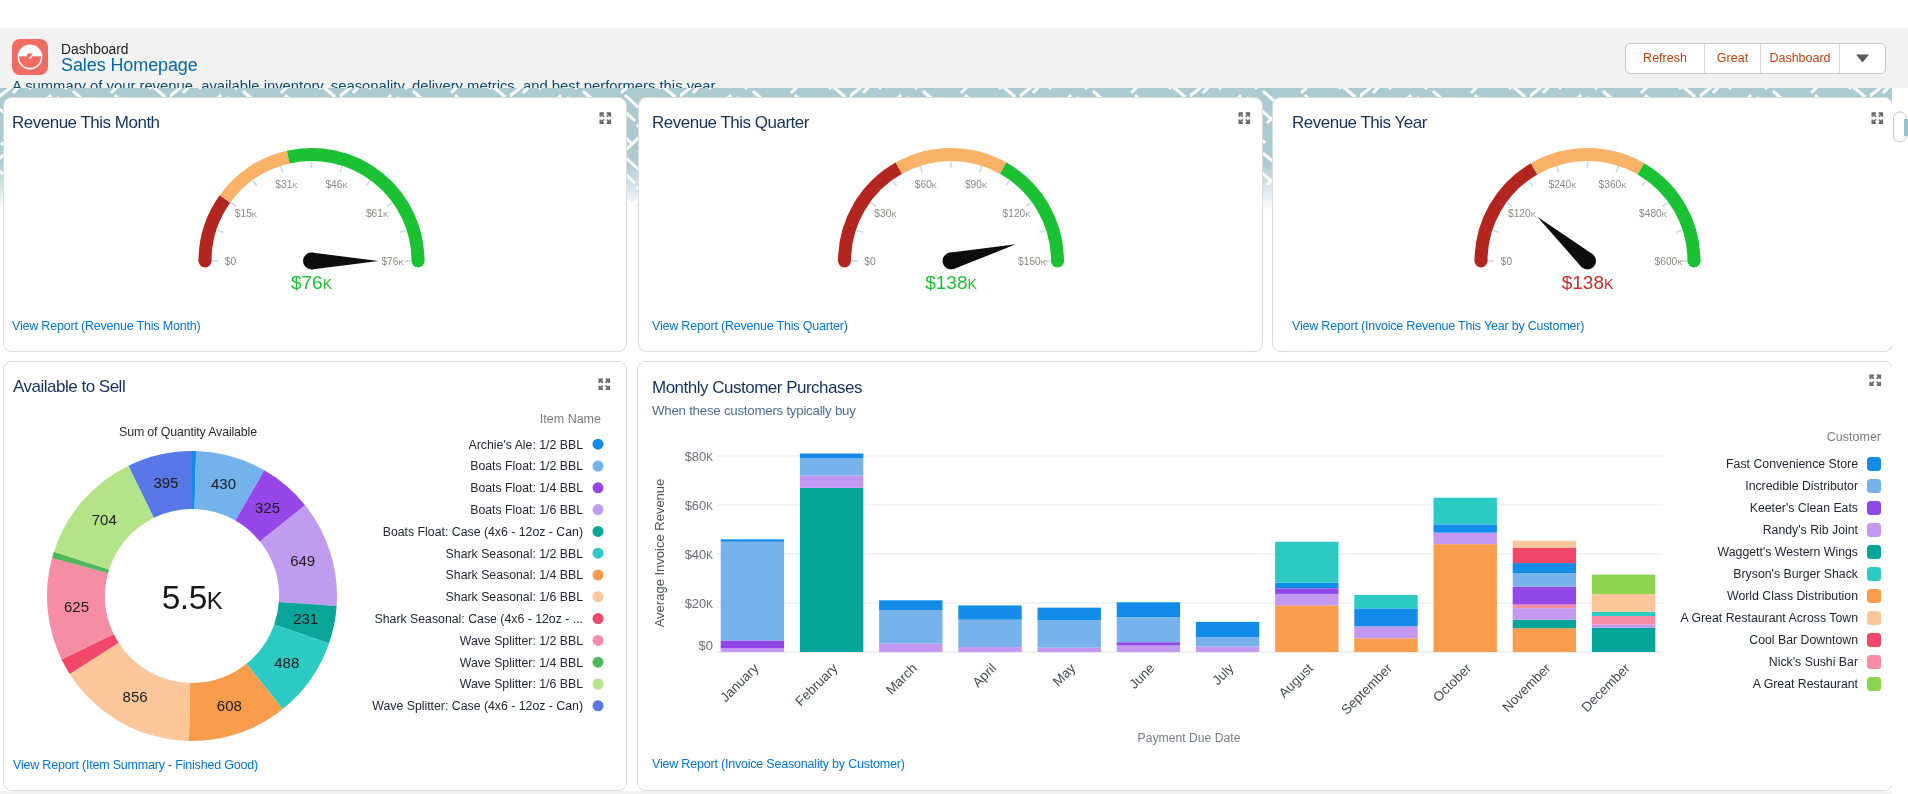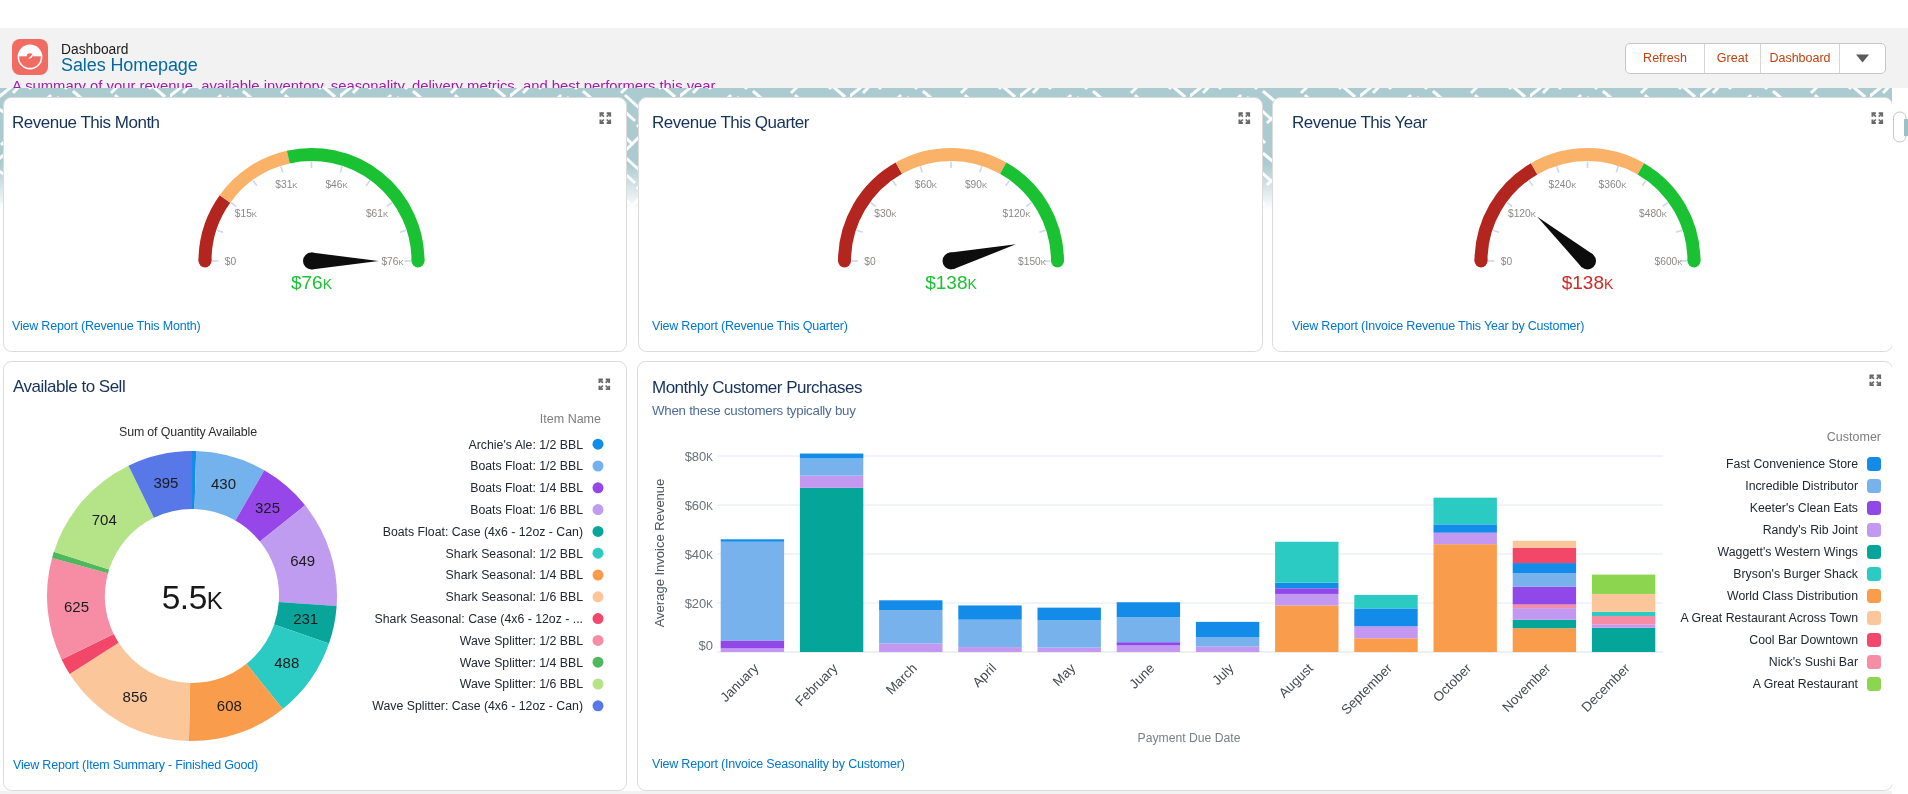--- a/index.html
+++ b/index.html
@@ -2,21 +2,21 @@
 <html><head>
 <meta charset="utf-8">
 <style>
 * { margin:0; padding:0; box-sizing:border-box; }
 html,body { width:1908px; height:794px; overflow:hidden; background:#fff;
   font-family:"Liberation Sans", sans-serif; }
 .hdr { position:absolute; left:0; top:0; width:1908px; height:88px; background:#F3F2F2;margin-top:28px; }
 .dicon { position:absolute; left:12px; top:11px; width:36px; height:36px; background:#F26B63; border-radius:8px; }
 .htxt1 { position:absolute; left:61px; top:14.2px; font-size:13.8px; color:#1b1b1b; }
 .htxt2 { position:absolute; left:61px; top:26.5px; font-size:18px; letter-spacing:-0.1px; font-weight:normal; color:#0369a1; }
-.htxt3 { position:absolute; left:12px; top:50px; font-size:14.8px; color:#a21caf; }
+.htxt3 { position:absolute; left:12px; top:50px; font-size:14.8px; color:#0c4a6e; }
 .btngrp { position:absolute; left:1625px; top:14.5px; height:31px; display:flex; background:#fff;
   border:1px solid #C9C7C5; border-radius:5px; }
 .btngrp .b { display:flex; align-items:center; justify-content:center; font-size:12.5px; color:#c2410c;
   border-right:1px solid #D8D6D4;text-align:center; }
 .btngrp .b:last-child { border-right:none; }
 </style>
 </head>
 <body>
 <div class="hdr">
   <div class="dicon">

